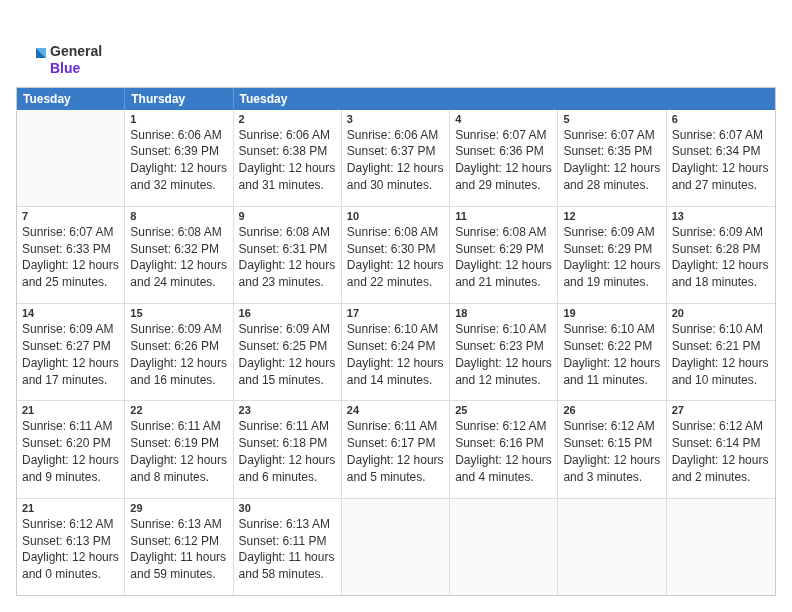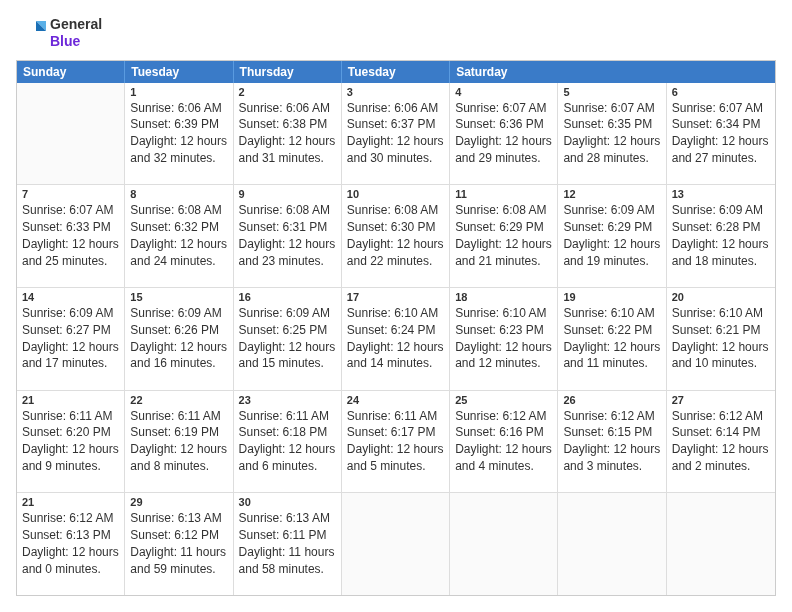--- a/index.html
+++ b/index.html
@@ -20,20 +20,21 @@
     .header {
       display: flex;
       justify-content: space-between;
       align-items: flex-start;
       margin-bottom: 10px;
     }
     .logo {
       display: flex;
       align-items: flex-start;
       gap: 4px;
+      margin-top: 27px;
     }
     .title-block {
       text-align: right;
     }
     .month-title {
       font-size: 32px;
       font-weight: bold;
       color: #333;
     }
     .location {
@@ -112,25 +113,23 @@
   </div>
 </div>
     <div class="title-block">
       <div class="month-title"></div>
       <div class="location"></div>
     </div>
   </div>
 
   <div class="calendar">
     <div class="cal-header">
-    <div class="cal-header-cell">Sunday</div>
         <div class="cal-header-cell">Tuesday</div>
         <div class="cal-header-cell">Thursday</div>
         <div class="cal-header-cell">Tuesday</div>
-        <div class="cal-header-cell">Saturday</div>
       </div>
     <div class="cal-body">
     <div class="cal-row">
           <div class="cal-cell empty"></div>
           <div class="cal-cell">
             <div class="day-num">1</div>
             <div class="cell-info" style="white-space: pre-line;">Sunrise: 6:06 AM
 Sunset: 6:39 PM
 Daylight: 12 hours
 and 32 minutes.</div>

